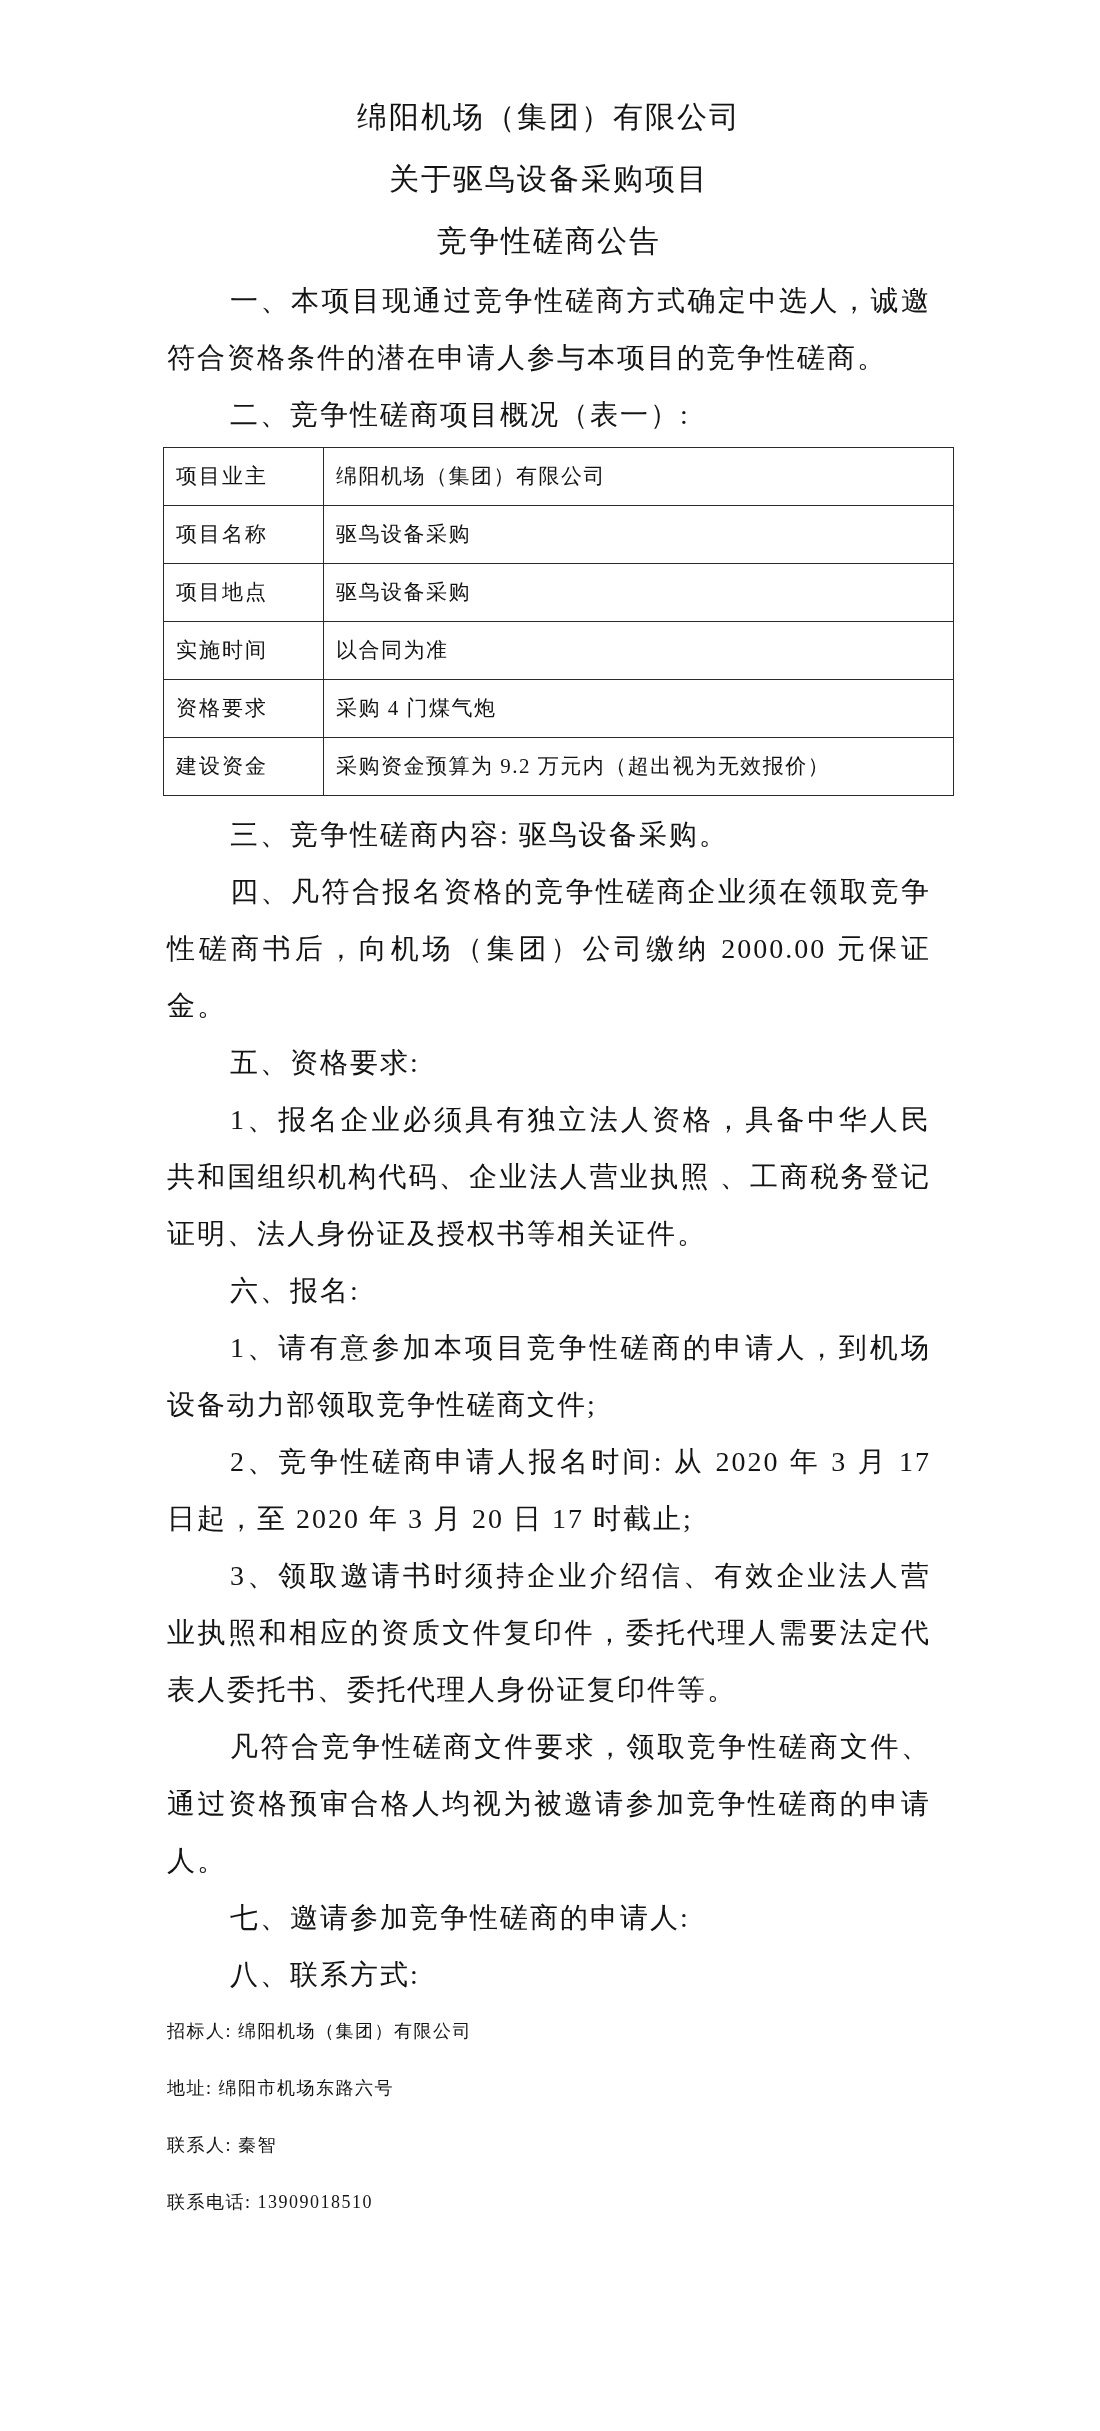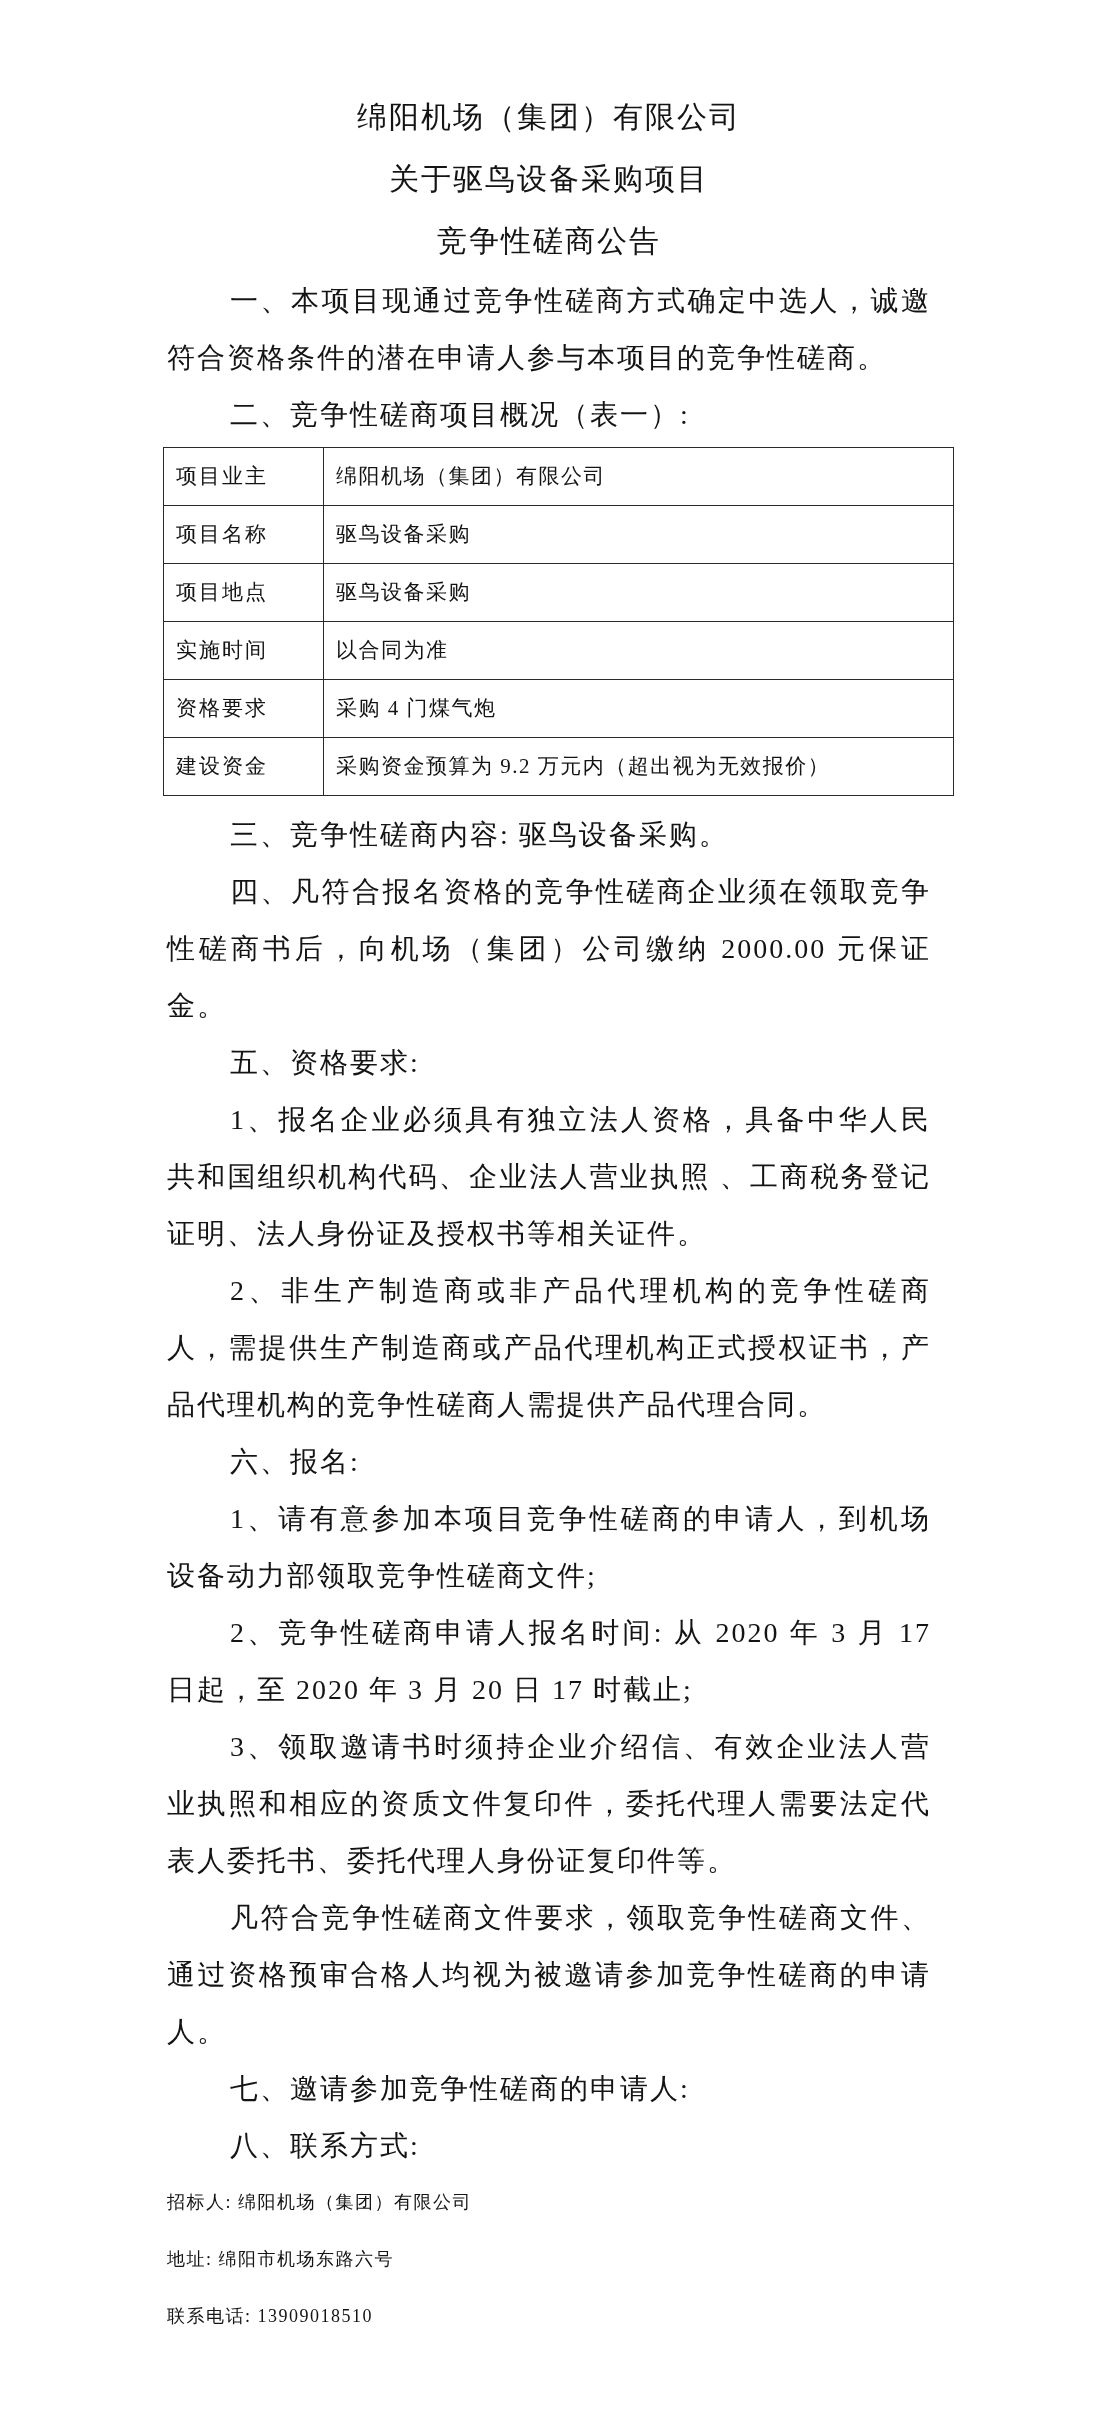--- a/index.html
+++ b/index.html
@@ -111,26 +111,26 @@
         <td class="cell-label">建设资金</td>
         <td class="cell-value">采购资金预算为 9.2 万元内（超出视为无效报价）</td>
       </tr>
     </tbody>
   </table>
 
   <p class="para indent">三、竞争性磋商内容: 驱鸟设备采购。</p>
   <p class="para indent">四、凡符合报名资格的竞争性磋商企业须在领取竞争性磋商书后，向机场（集团）公司缴纳 2000.00 元保证金。</p>
   <p class="para indent">五、资格要求:</p>
   <p class="para indent">1、报名企业必须具有独立法人资格，具备中华人民共和国组织机构代码、企业法人营业执照 、工商税务登记证明、法人身份证及授权书等相关证件。</p>
-  <p class="para indent">2、非生产制造商或非产品代理机构的竞争性磋商人，需提供生产制造商或产品代理机构正式授权证书，产品代理机构的竞争性磋商人需提供产品代理合同。</p>
   <p class="para indent">六、报名:</p>
   <p class="para indent">1、请有意参加本项目竞争性磋商的申请人，到机场设备动力部领取竞争性磋商文件;</p>
   <p class="para indent">2、竞争性磋商申请人报名时间: 从 2020 年 3 月 17 日起，至 2020 年 3 月 20 日 17 时截止;</p>
   <p class="para indent">3、领取邀请书时须持企业介绍信、有效企业法人营业执照和相应的资质文件复印件，委托代理人需要法定代表人委托书、委托代理人身份证复印件等。</p>
   <p class="para indent">凡符合竞争性磋商文件要求，领取竞争性磋商文件、通过资格预审合格人均视为被邀请参加竞争性磋商的申请人。</p>
   <p class="para indent">七、邀请参加竞争性磋商的申请人:</p>
   <p class="para indent">八、联系方式:</p>
 
   <p class="contact">招标人: 绵阳机场（集团）有限公司</p>
   <p class="contact">地址: 绵阳市机场东路六号</p>
+  <p class="contact">联系人: 秦智</p>
   <p class="contact">联系电话: 13909018510</p>
 
 </div>
 
 </body></html>

